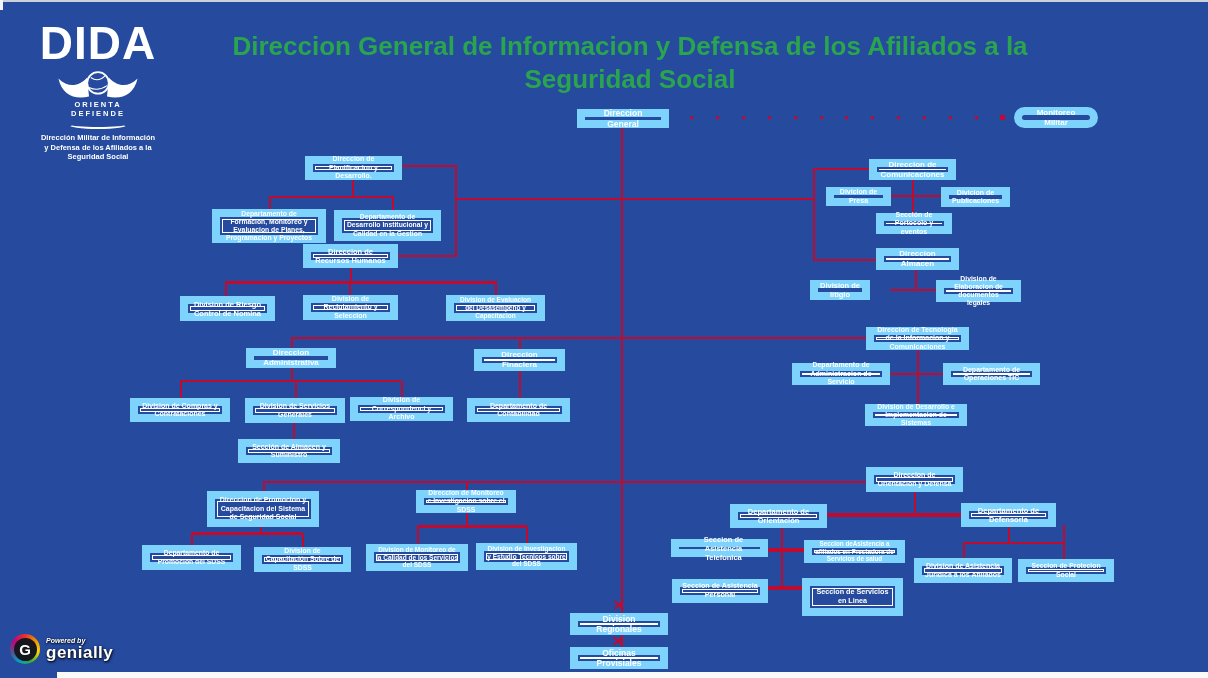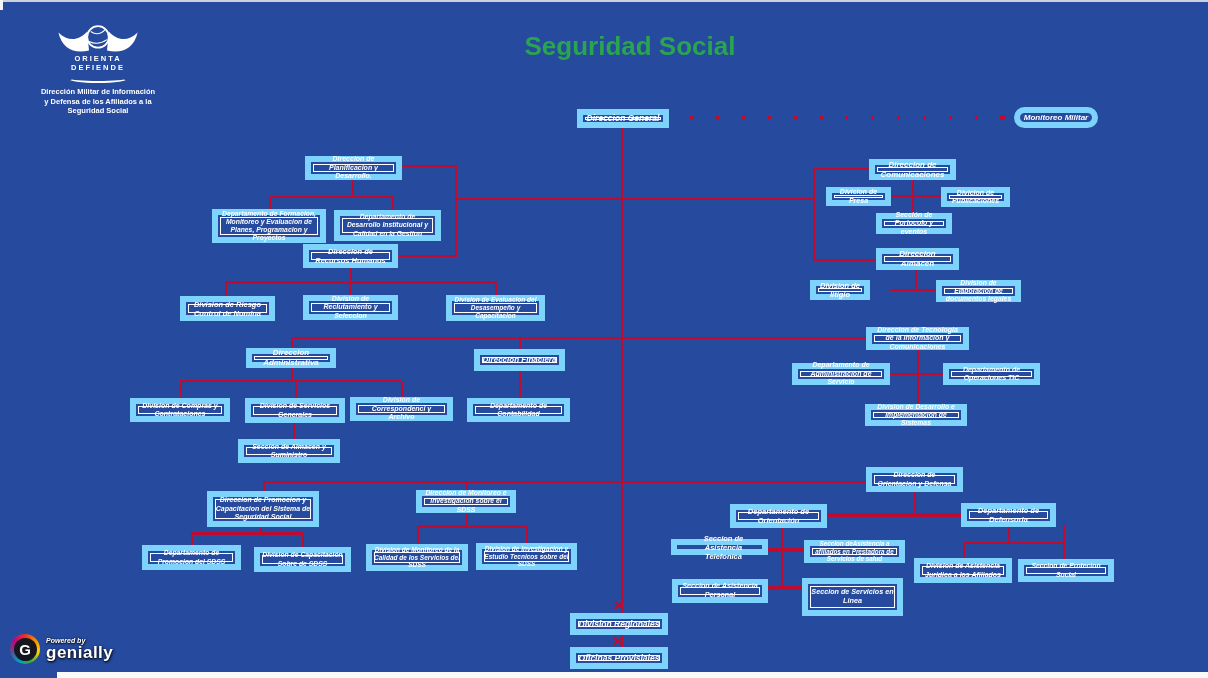--- a/index.html
+++ b/index.html
@@ -17,22 +17,22 @@
   .arc{width:60px;height:9px;margin:1px auto 4px;border:2px solid transparent;
        border-bottom:2px solid #fff;border-radius:0 0 50% 50%;box-sizing:border-box;}
   .org-lines{font-size:7.5px;font-weight:bold;line-height:1.3;}
   
   .title{position:absolute;left:180px;top:30px;width:900px;text-align:center;
          color:#2aa44e;font-weight:bold;font-size:26px;line-height:1.25;}
   
   #org-canvas{position:absolute;left:0;top:0;width:100%;height:100%;}
   .node{position:absolute;display:flex;align-items:center;justify-content:center;
         text-align:center;color:#fff;font-weight:bold;line-height:1.2;
-        border:6px solid #7dd3fc;box-shadow:inset 0 0 0 2px #254a9e,inset 0 0 0 3px #fff;
-        box-sizing:border-box;padding:1px 2px;font-style:italic;}
+        border:8px solid #7dd3fc;box-shadow:inset 0 0 0 2px #254a9e,inset 0 0 0 3px #fff;
+        box-sizing:border-box;padding:1px 2px;}
   .node.pill{border-radius:12px;box-shadow:none;}
   .edge{position:absolute;background:#c00b31;}
   .dot{position:absolute;background:#c00b31;}
   .xmark{position:absolute;width:12px;height:12px;}
   .xmark::before,.xmark::after{content:"";position:absolute;left:0;top:5px;width:12px;height:2px;
         background:#c00b31;border-radius:2px;}
   .xmark::before{transform:rotate(42deg);}
   .xmark::after{transform:rotate(-42deg);}
   
   .badge{position:absolute;left:10px;top:634px;display:flex;align-items:center;gap:6px;}
@@ -47,37 +47,39 @@
         text-shadow:0 1px 2px rgba(0,0,0,.9),1px 1px 3px rgba(0,0,0,.7);}
 </style>
 </head>
 <body>
 
 <div id="stage">
   <div class="top-strip"></div>
   <div class="left-corner"></div>
 
   <div class="logo-block">
+    <div class="dida">DIDA</div>
     <svg class="wings" width="110" height="36" viewBox="0 0 120 40">
       <path d="M50 36 C34 40 20 34 16 16 C27 27 39 25 48 15 Z" fill="#ffffff"></path>
       <path d="M70 36 C86 40 100 34 104 16 C93 27 81 25 72 15 Z" fill="#ffffff"></path>
       <circle cx="60" cy="21" r="12" fill="none" stroke="#ffffff" stroke-width="2"></circle>
       <path d="M52 15 Q60 21 68 13 M50 26 Q60 31 70 24" stroke="#ffffff" stroke-width="1.2" fill="none"></path>
     </svg>
     <div class="motto">ORIENTA</div>
     <div class="motto">DEFIENDE</div>
     <div class="arc"></div>
     <div class="org-lines">
       <div>Dirección Militar de Información</div>
       <div>y Defensa de los Afiliados a la</div>
       <div>Seguridad Social</div>
     </div>
   </div>
 
   <div class="title">
+    <div>Direccion General  de Informacion y Defensa de los Afiliados a la</div>
     <div>Seguridad Social</div>
   </div>
 
   <div id="org-canvas">
       <div class="edge" style="left: 621px; top: 128px; width: 2px; height: 486px;"></div>
       <div class="edge" style="left: 621px; top: 635px; width: 2px; height: 12px;"></div>
       <div class="edge" style="left: 455px; top: 198px; width: 358px; height: 2px;"></div>
       <div class="edge" style="left: 455px; top: 165px; width: 2px; height: 92px;"></div>
       <div class="edge" style="left: 402px; top: 165px; width: 53px; height: 2px;"></div>
       <div class="edge" style="left: 398px; top: 255px; width: 57px; height: 2px;"></div>

